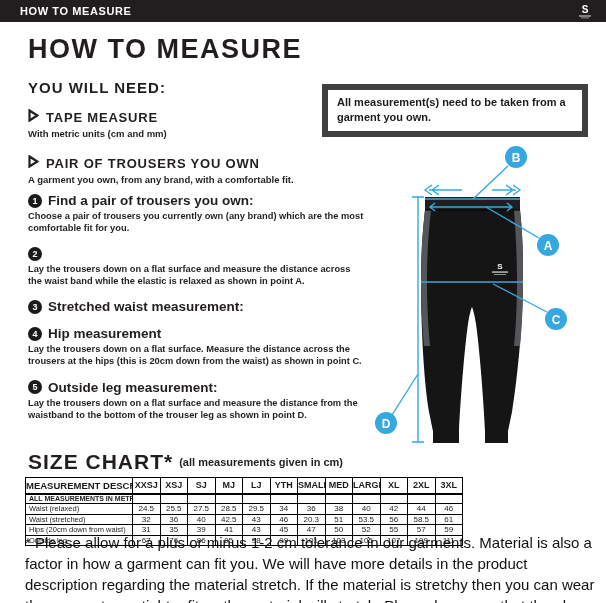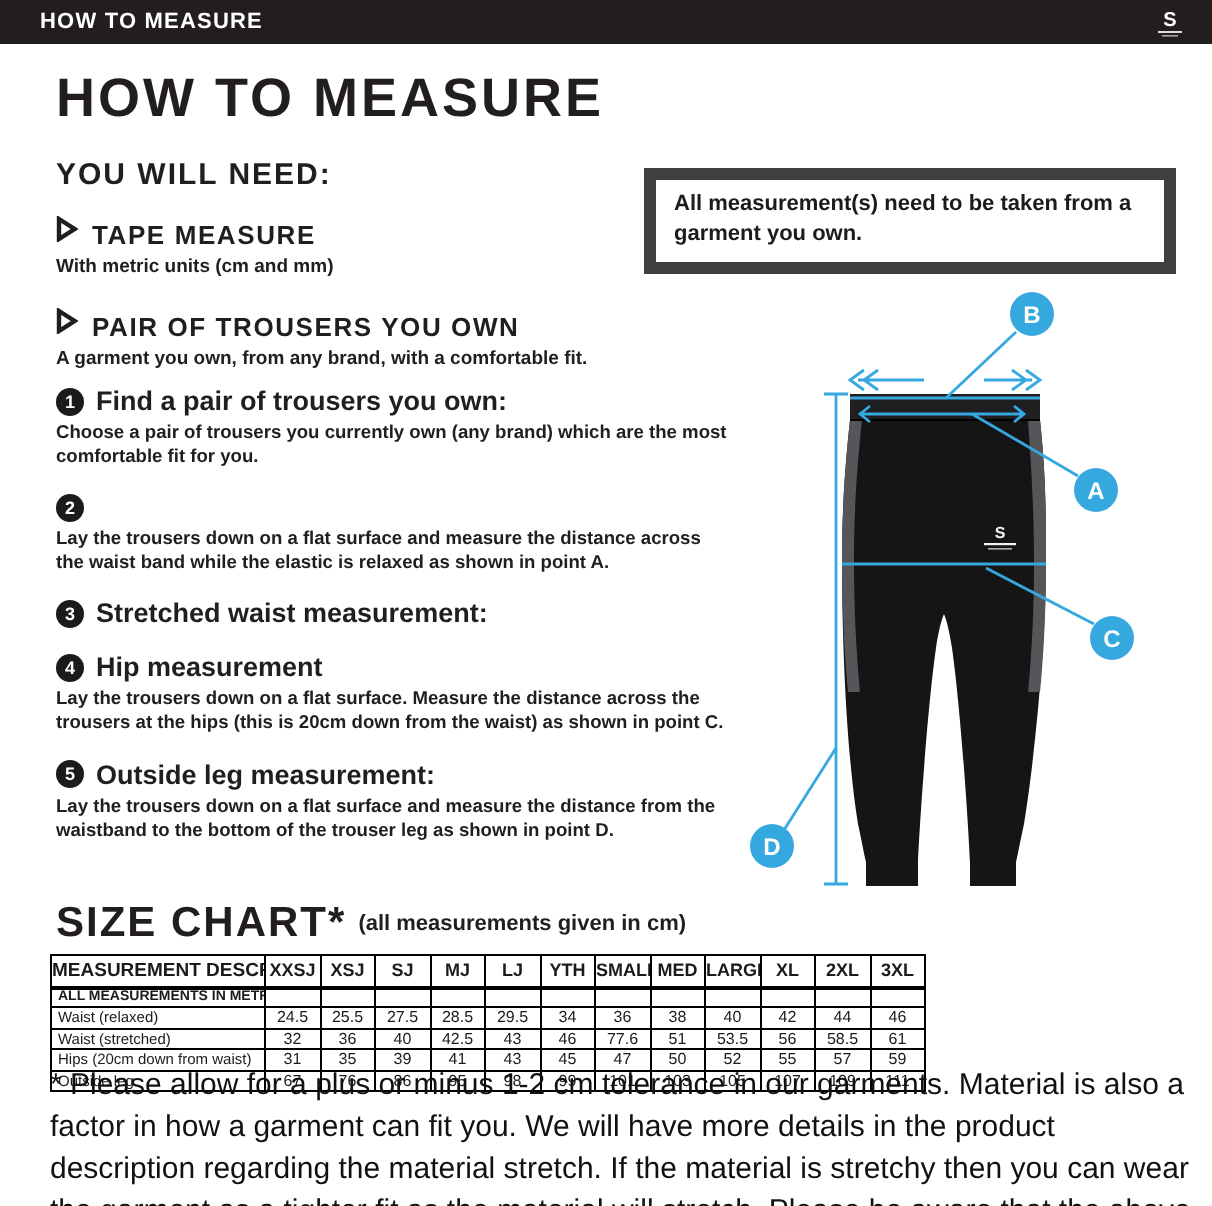--- a/index.html
+++ b/index.html
@@ -253,21 +253,21 @@
 
         <tr>
           <td class="rowlabel">Waist (stretched)</td>
 
         <td>32</td>
           <td>36</td>
           <td>40</td>
           <td>42.5</td>
           <td>43</td>
           <td>46</td>
-          <td>77.6</td>
+          <td>20.3</td>
           <td>51</td>
           <td>53.5</td>
           <td>56</td>
           <td>58.5</td>
           <td>61</td>
         </tr>
 
         <tr>
           <td class="rowlabel">Hips (20cm down from waist)</td>
 

